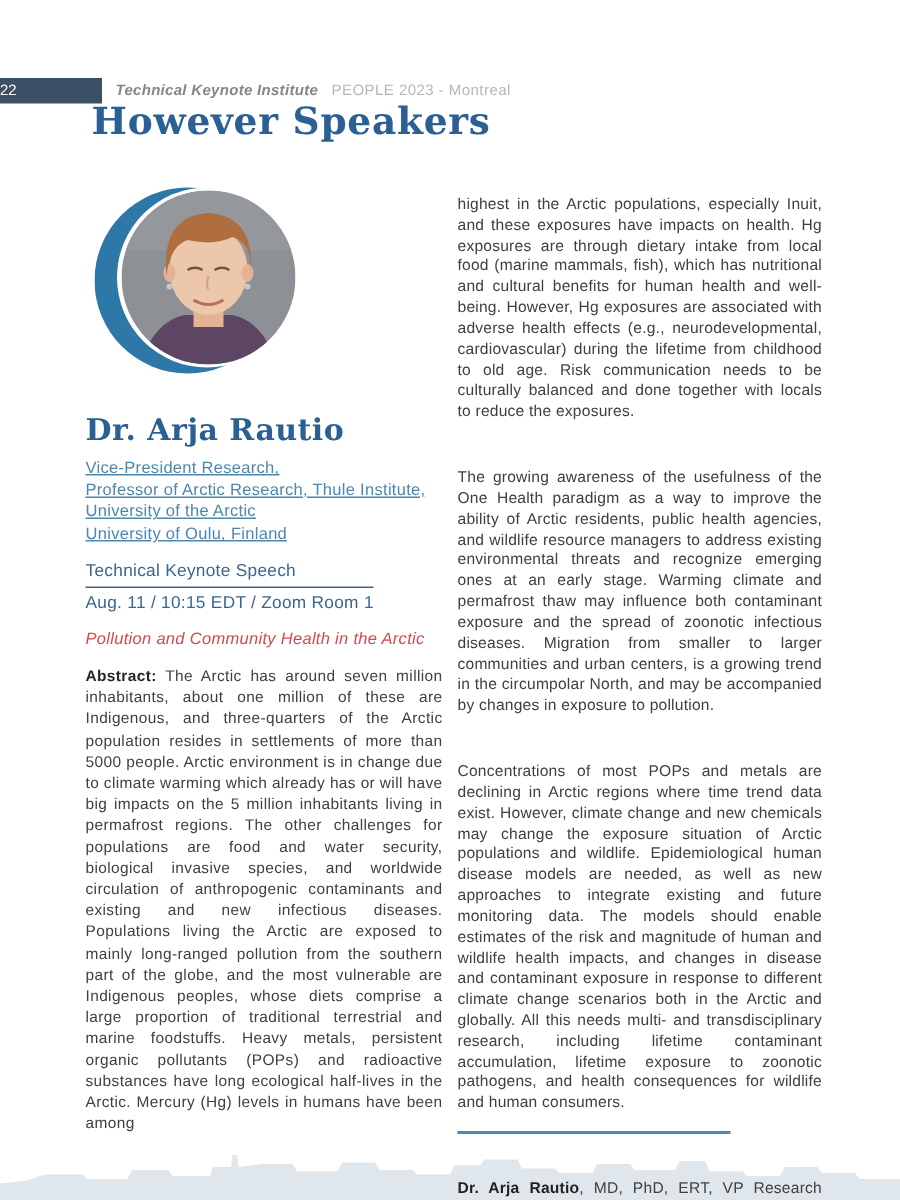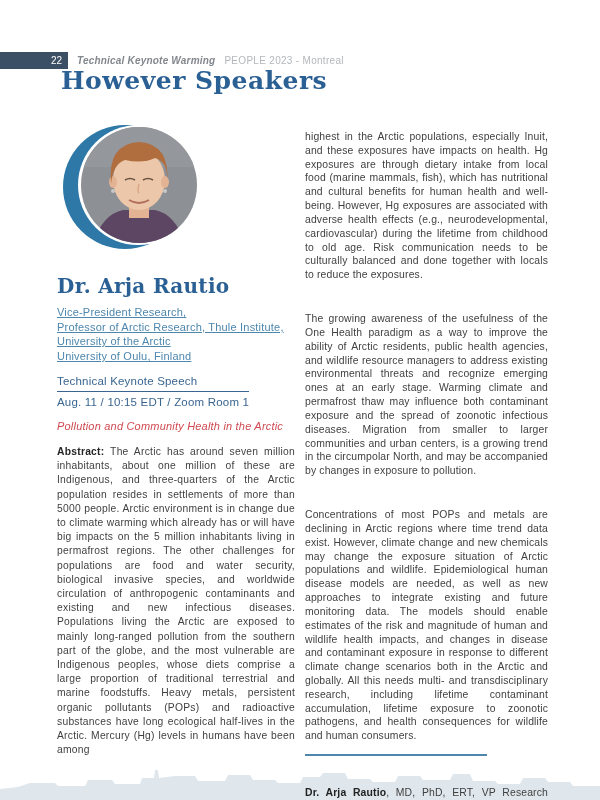--- a/index.html
+++ b/index.html
@@ -5,21 +5,21 @@
   * { margin:0; padding:0; box-sizing:border-box; }
   html,body { background:#ffffff; }
   #page {
     position:relative; width:600px; height:800px; background:#ffffff;
     font-family:"Liberation Sans", sans-serif; overflow:hidden;
   }
   
   .pagenum-bar {
     position:absolute; left:0; top:52px; width:68px; height:17px;
     background:#3c5065; color:#ffffff; display:flex; align-items:center;
-    justify-content:flex-end; padding-right:6px; font-size:10px;
+    padding-right:6px; font-size:10px;
   }
   .running-head {
     position:absolute; left:77px; top:52px; height:17px;
     display:flex; align-items:center; gap:9px; font-size:10px;
   }
   .running-head .rh-left { color:#82878d; font-style:italic; font-weight:bold; letter-spacing:0.2px; }
   .running-head .rh-right { color:#b3b7bb; letter-spacing:0.3px; }
   .page-title {
     position:absolute; left:61px; top:66px;
     font-family:"DejaVu Serif", serif; font-weight:bold;
@@ -55,21 +55,21 @@
 </style>
 </head>
 <body>
 
 <div id="page">
 
   <div class="pagenum-bar">
     <span>22</span>
   </div>
   <div class="running-head">
-    <span class="rh-left">Technical Keynote Warming</span>
+    <span class="rh-left">Technical Keynote Institute</span>
     <span class="rh-right">PEOPLE 2023 - Montreal</span>
   </div>
   <div class="page-title">However Speakers</div>
 
   <div class="col-left">
 
     <div class="photo-wrap">
       <svg width="136" height="130" viewBox="0 0 136 130">
 
         <circle cx="62" cy="65" r="62" fill="#2e78a8"></circle>

